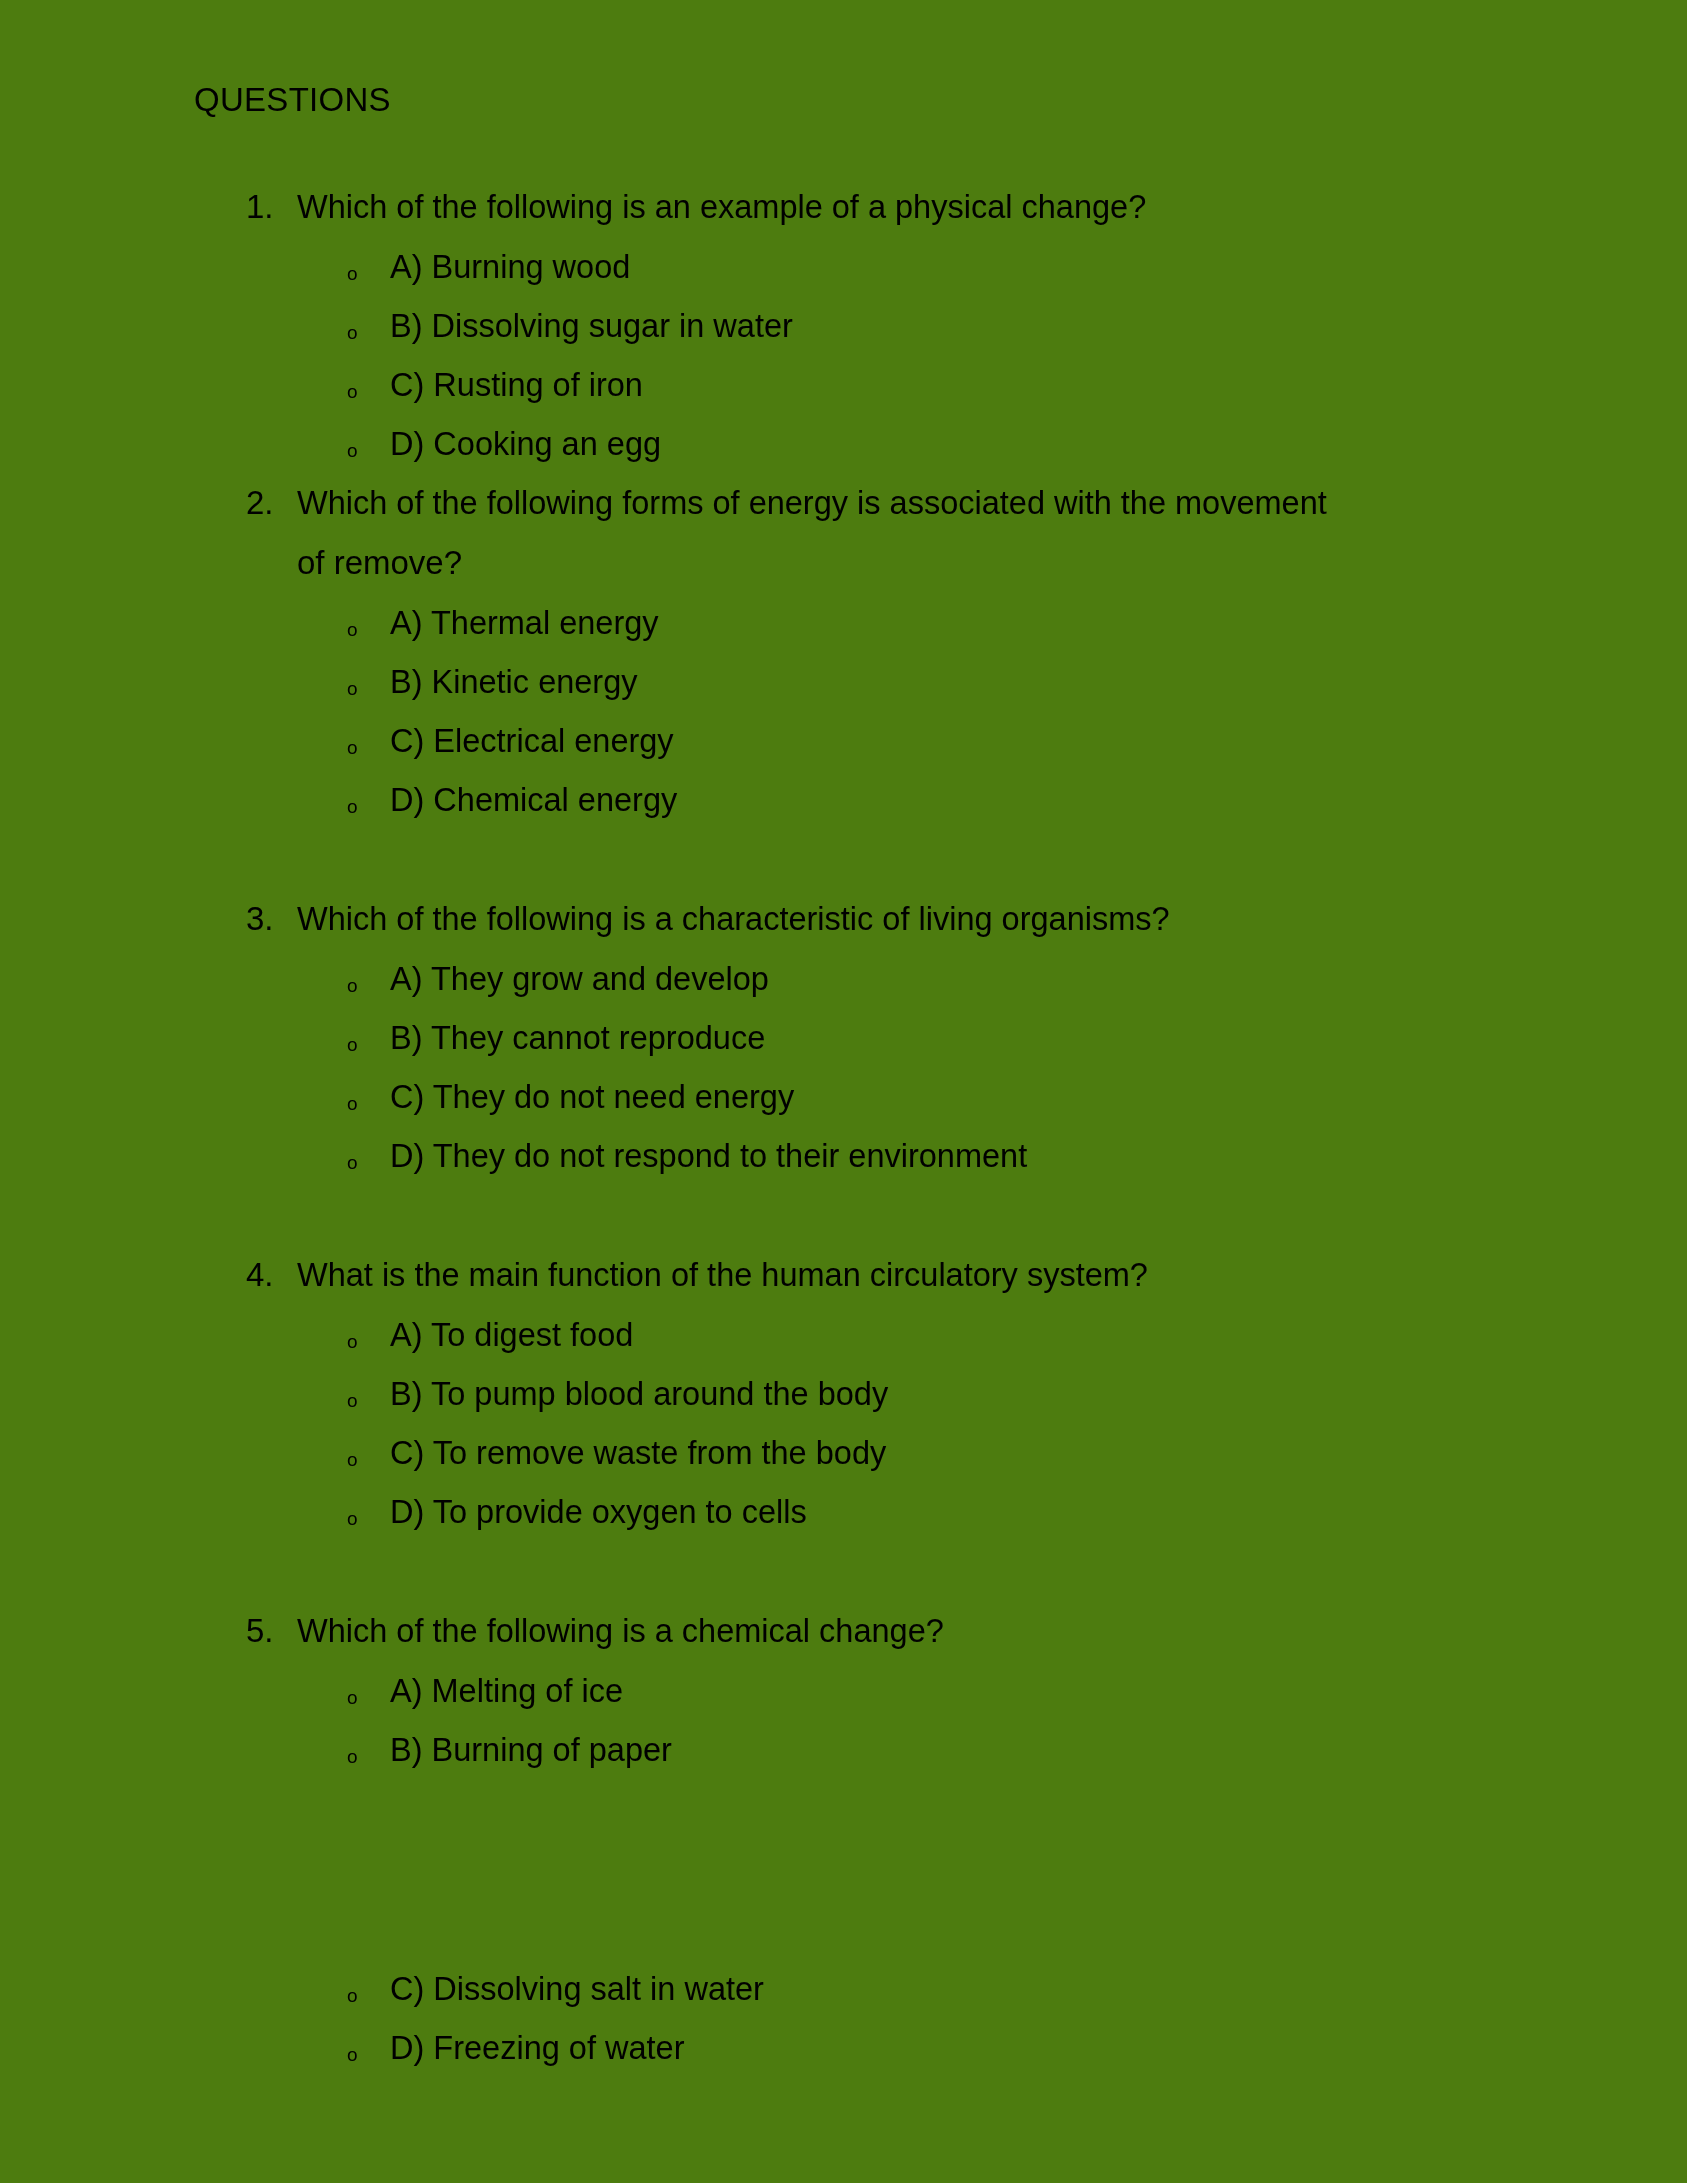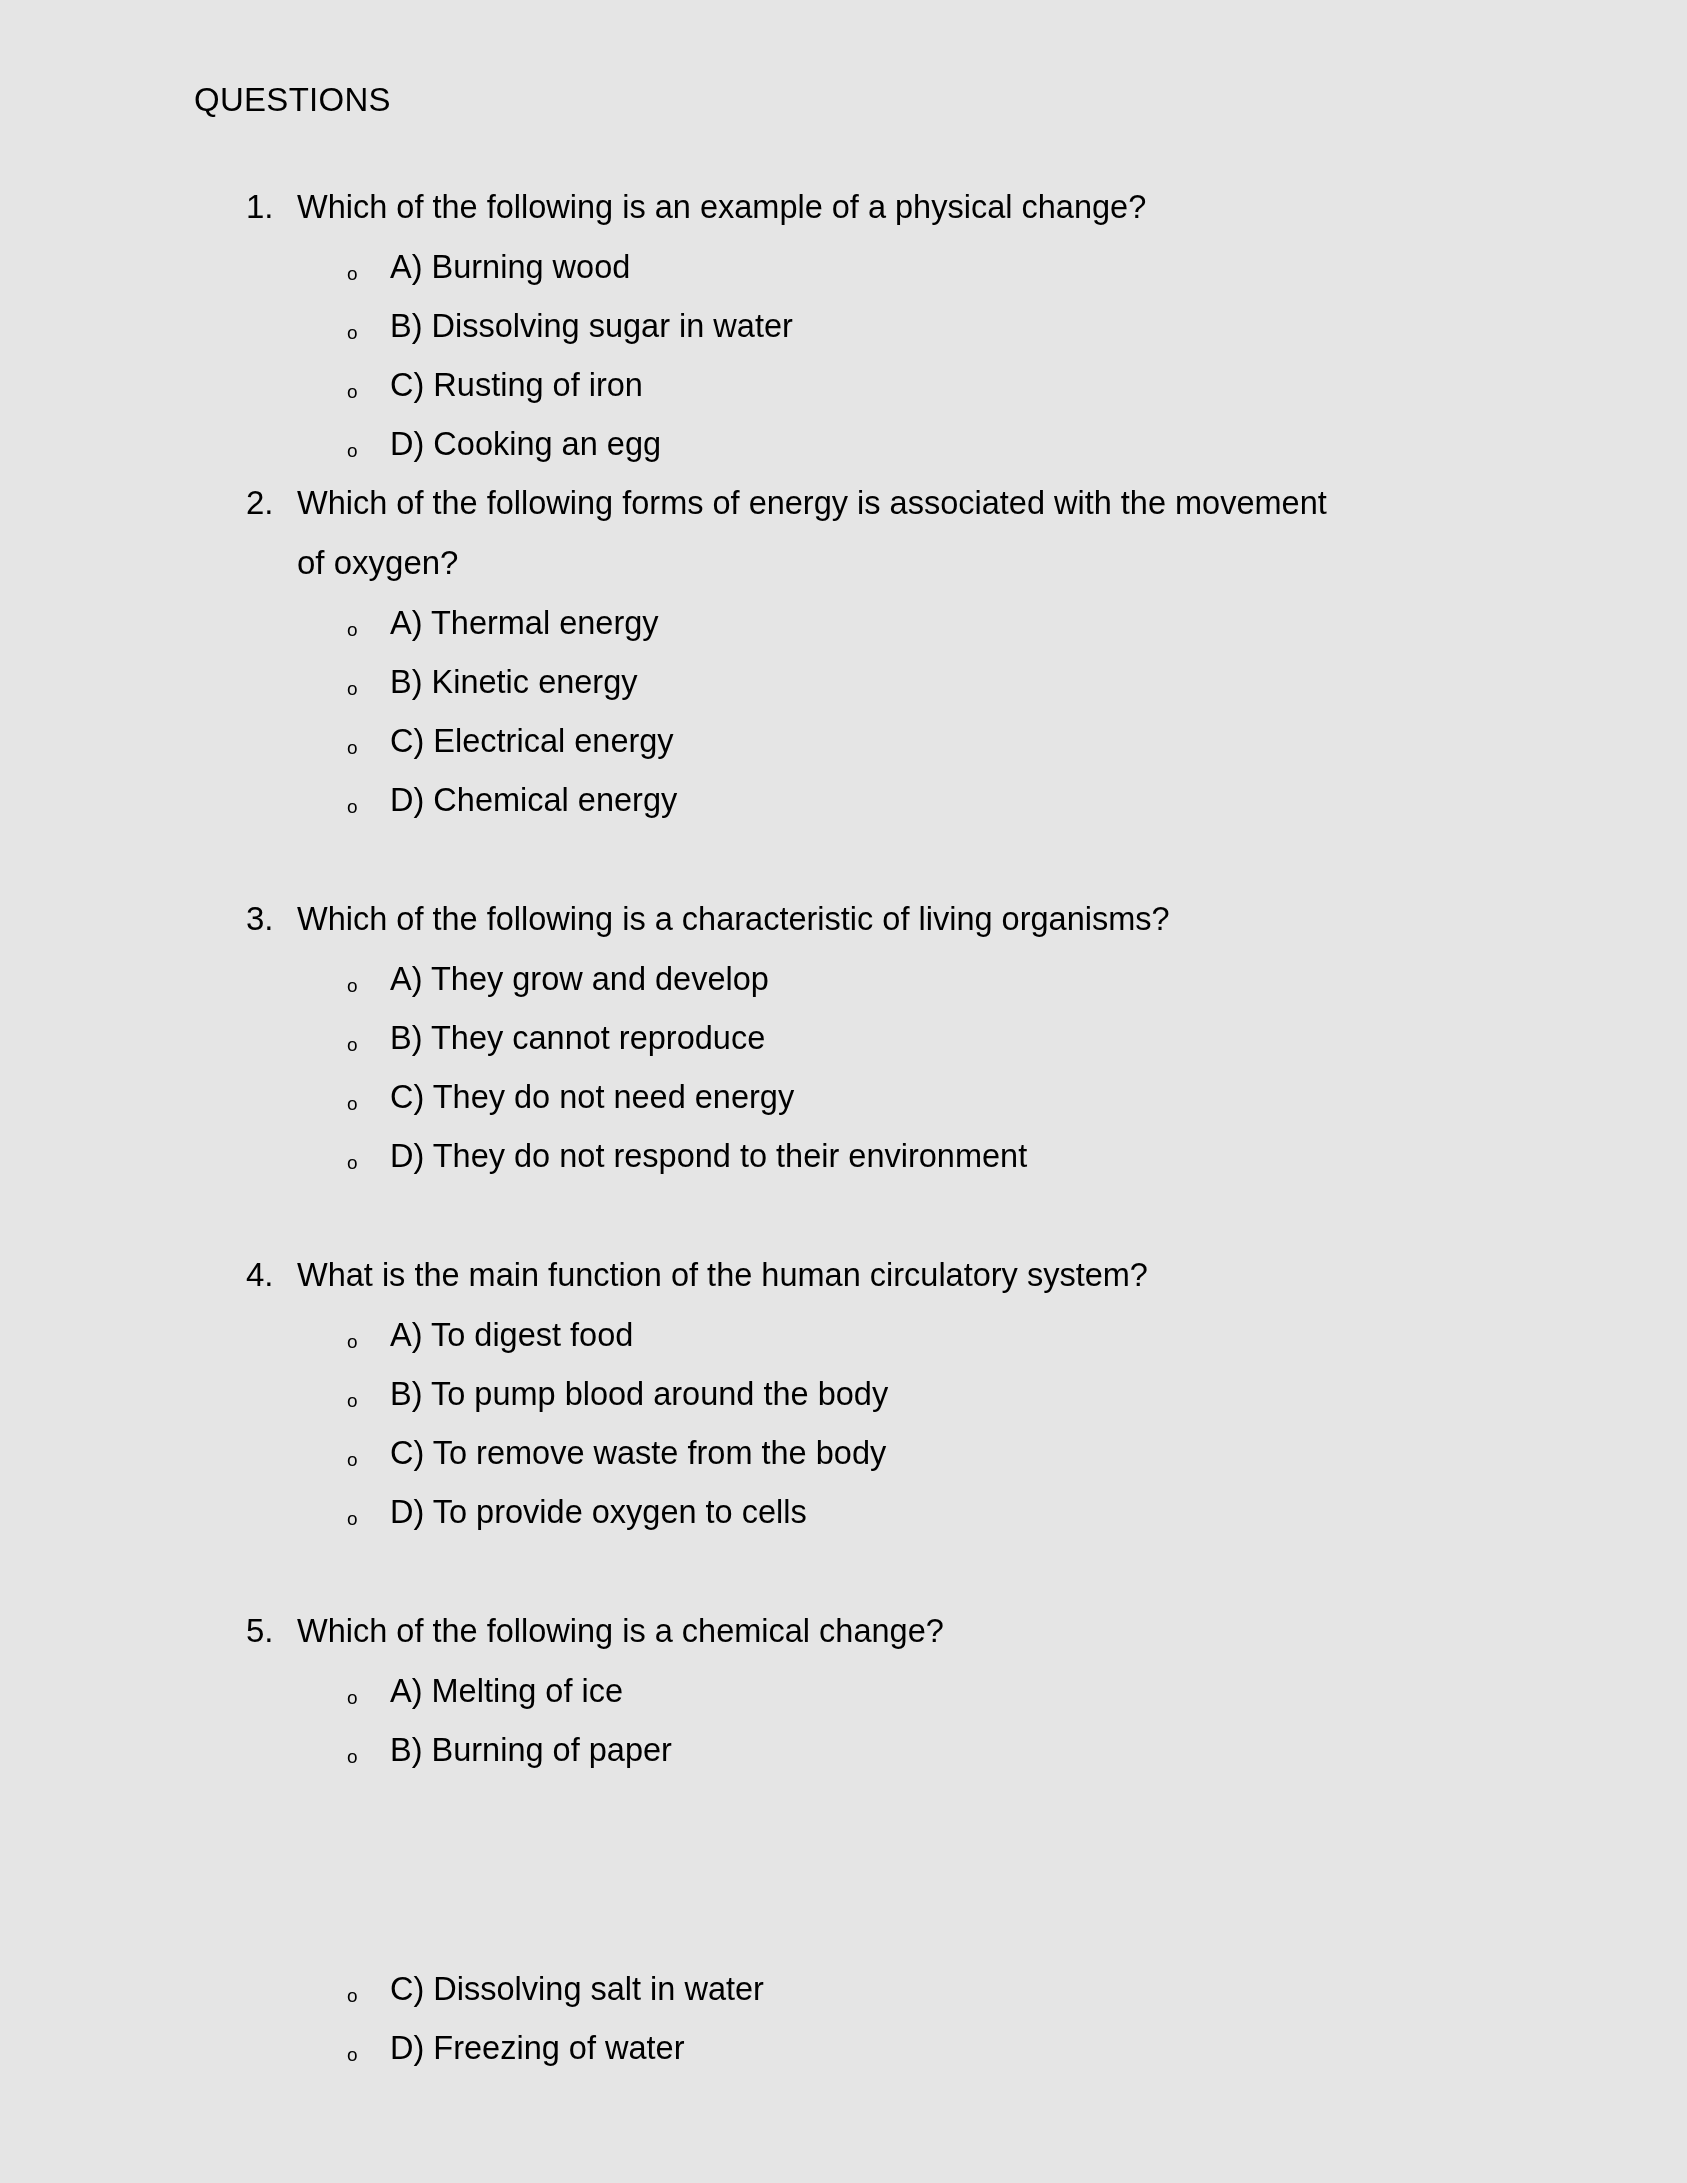--- a/index.html
+++ b/index.html
@@ -8,21 +8,21 @@
     background: #ffffff;
   }
   body {
     font-family: "Liberation Sans", sans-serif;
     color: #000000;
   }
   .page {
     position: relative;
     width: 1687px;
     height: 2183px;
-    background: #e5e5e5;
+    background: #4d7c0f;
     overflow: hidden;
     box-sizing: border-box;
   }
 
   
   .doc-title {
     position: absolute;
     left: 194px;
     top: 78px;
     font-size: 34px;
@@ -140,21 +140,21 @@
           <span class="opt-bullet">o</span>
           <span class="opt-text">D) Cooking an egg</span>
         </div>
       </div>
       <div class="q-item">
         <div class="q-row">
           <span class="q-num">2.</span>
           <span class="q-text">Which of the following forms of energy is associated with the movement</span>
         </div>
         <div class="q-cont">
-          <span class="q-cont-text">of oxygen?</span>
+          <span class="q-cont-text">of remove?</span>
         </div>
         <div class="opt-row">
           <span class="opt-bullet">o</span>
           <span class="opt-text">A) Thermal energy</span>
         </div>
         <div class="opt-row">
           <span class="opt-bullet">o</span>
           <span class="opt-text">B) Kinetic energy</span>
         </div>
         <div class="opt-row">

